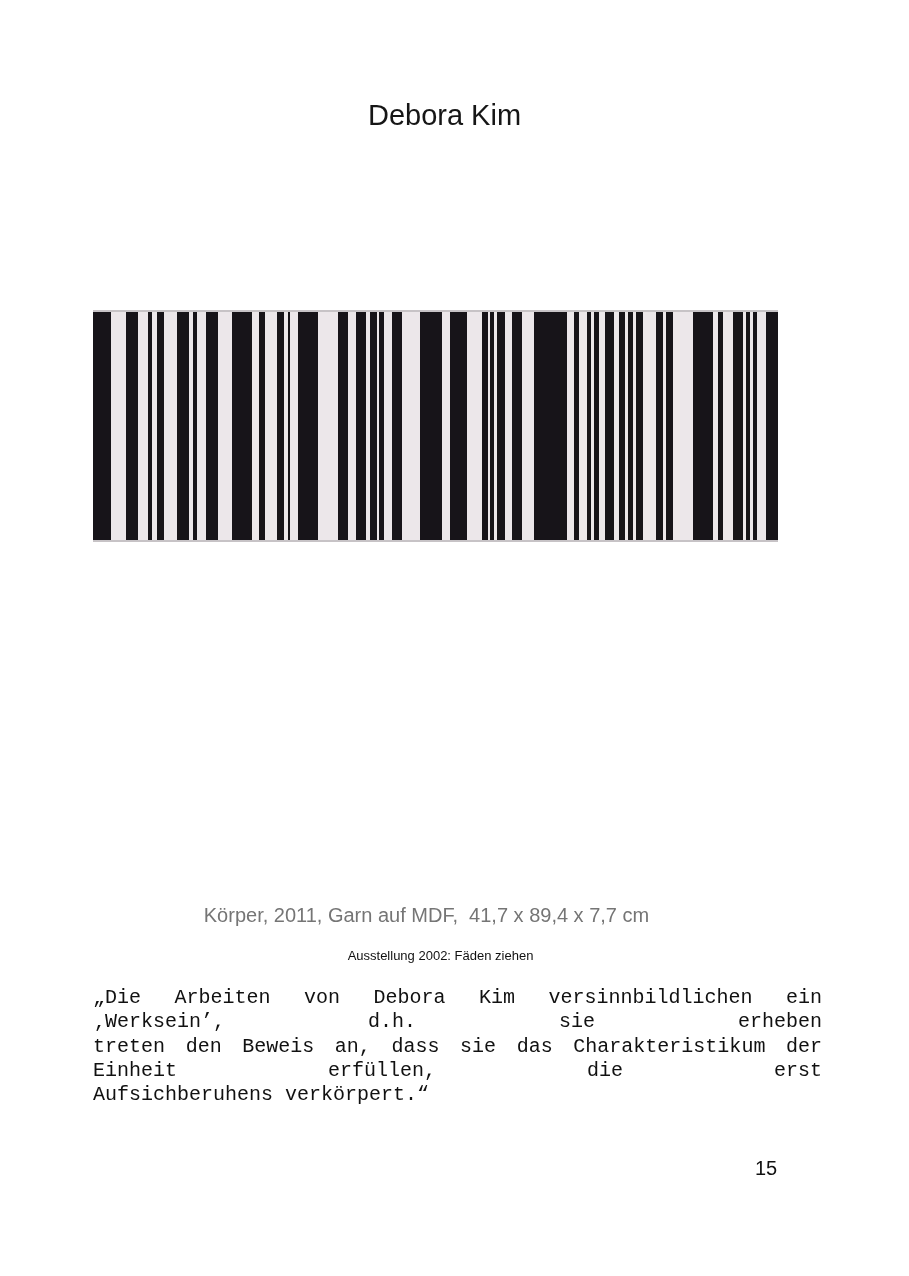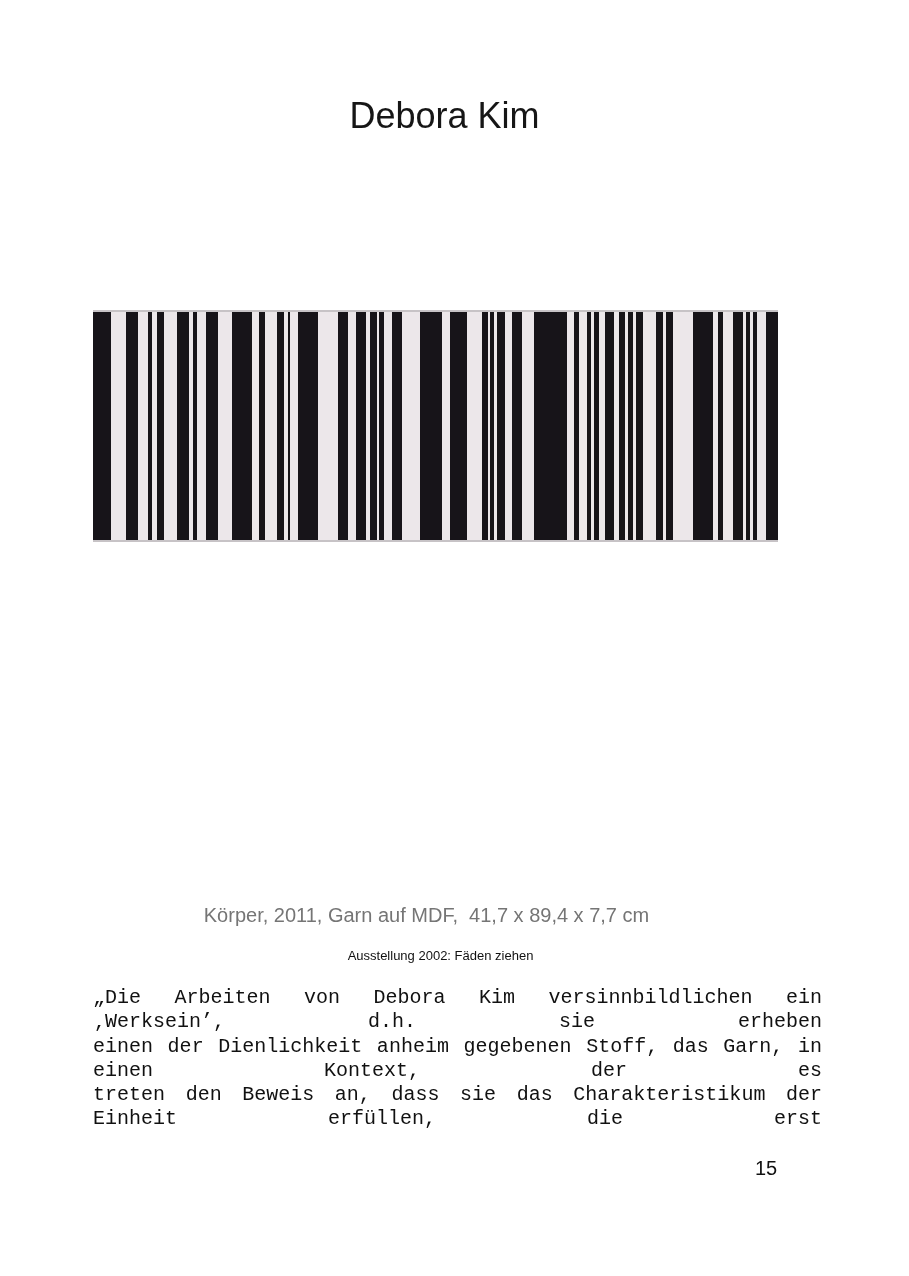--- a/index.html
+++ b/index.html
@@ -14,21 +14,21 @@
     font-family: "Liberation Sans", sans-serif;
     color: #1a1a1a;
     overflow: hidden;
   }
   .page-title {
     position: absolute;
     top: 99px;
     left: 80px;
     width: 729px;
     text-align: center;
-    font-size: 36px;
+    font-size: 29px;
     line-height: 33px;
     color: #161616;
   }
   .artwork {
     position: absolute;
     left: 93px;
     top: 310px;
     width: 685px;
     height: 228px;
     display: flex;
@@ -170,17 +170,17 @@
     <div class="stripe" style="flex: 9 1 0%; background: rgb(236, 231, 234);"></div>
     <div class="stripe" style="flex: 12 1 0%; background: rgb(23, 20, 25);"></div>
   </div>
 
 <div class="caption-1" style="color: rgb(117, 117, 117);">Körper, 2011, Garn auf MDF,  41,7 x 89,4 x 7,7 cm</div>
 
 <div class="caption-2">Ausstellung 2002: Fäden ziehen</div>
 
 <div class="quote-paragraph">
     <div class="pline">„Die Arbeiten von Debora Kim versinnbildlichen ein ‚Werksein’, d.h. sie erheben</div>
-    <div class="pline">einen der Dienlichkeit anheim gegebenen Stoff, das Garn, in einen Kontext, der es</div>
     <div class="pline">treten den Beweis an, dass sie das Charakteristikum der Einheit erfüllen, die erst</div>
+    <div class="pline last">Aufsichberuhens verkörpert.“</div>
   </div>
 
 <div class="page-number">15</div>
 
 </body></html>

